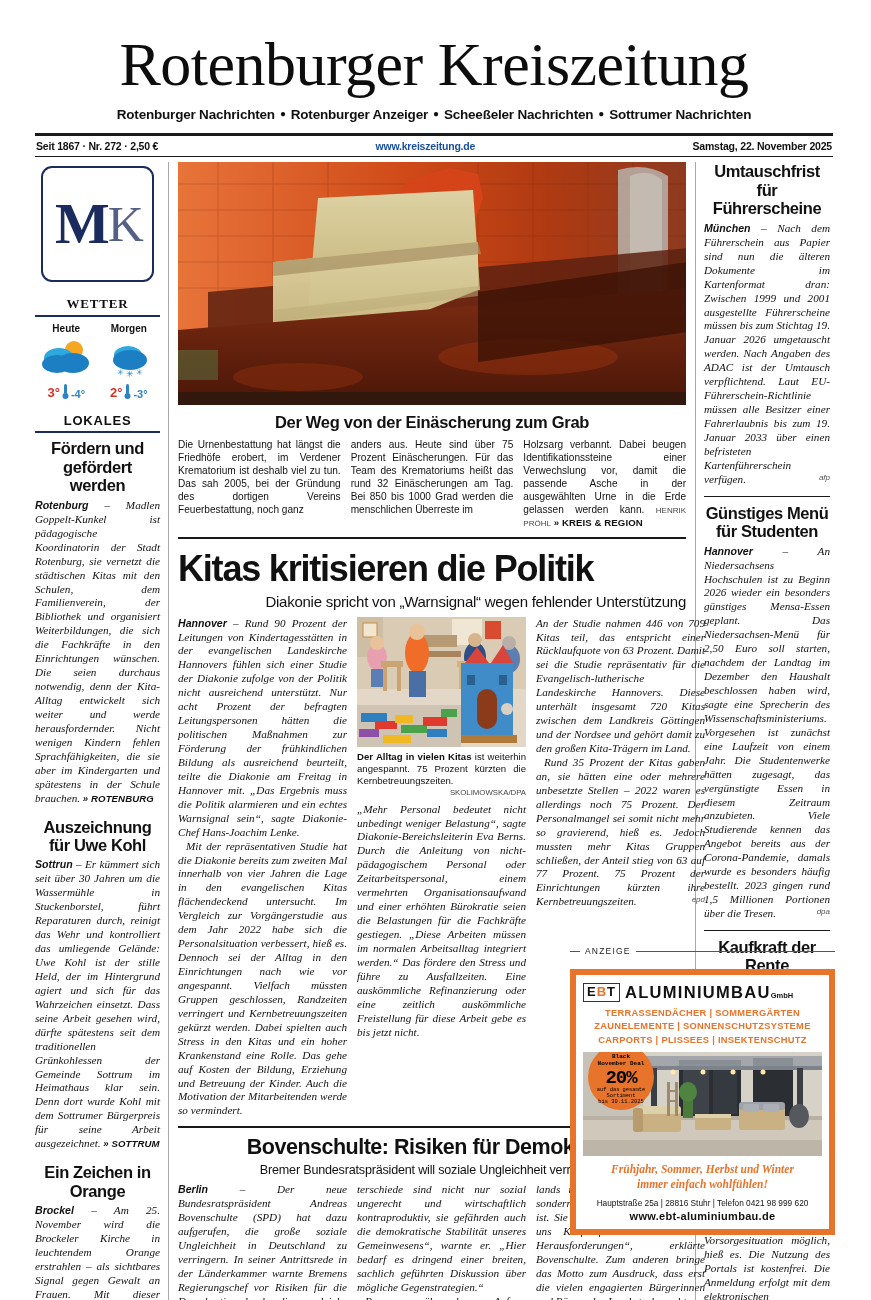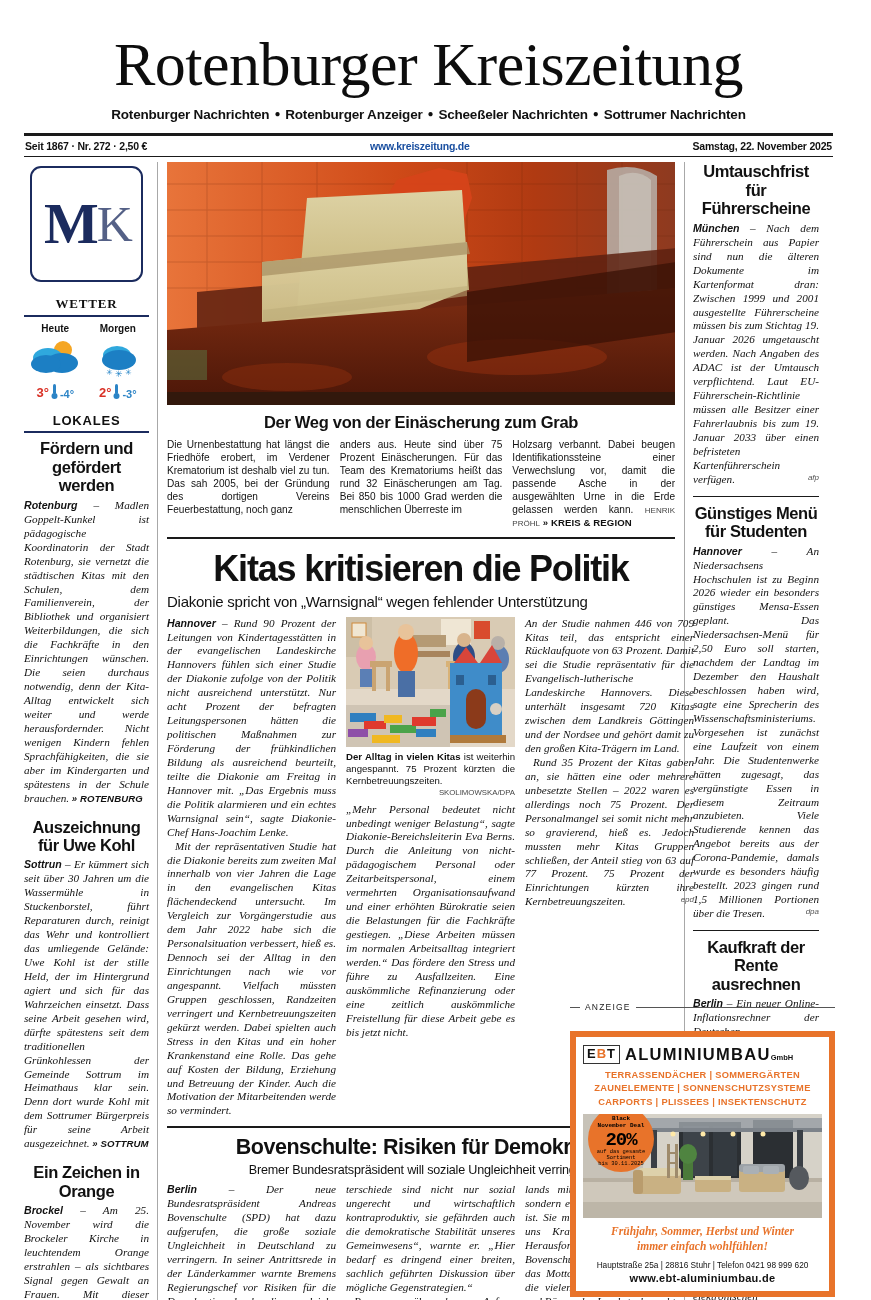--- a/index.html
+++ b/index.html
@@ -3,21 +3,21 @@
 <meta charset="utf-8">
 <style>
   * { box-sizing: border-box; margin: 0; padding: 0; }
   body {
     width: 871px; height: 1300px;
     background: #ffffff;
     font-family: "Liberation Serif", serif;
     color: #111;
     overflow: hidden;
   }
-  .page { width: 871px; height: 1300px; padding: 30px 38px 10px 24px; position: relative; }
+  .page { width: 871px; height: 1300px; padding: 30px 38px 10px 35px; position: relative; }
 
   
   .masthead-title {
     font-family: "Liberation Serif", serif;
     font-size: 62px; font-weight: 400; letter-spacing: -0.5px;
     text-align: center; line-height: 1.04; color: #0d0d0d;
     margin-top: 2px;
   }
   .masthead-sub {
     text-align: center; font-family: "Liberation Sans", sans-serif;
@@ -103,25 +103,25 @@
   .cap-cols { display: flex; gap: 10px; margin-top: 7px; }
   .cap-col { flex: 1; }
   .cap-text {
     font-family: "Liberation Sans", sans-serif; font-size: 10.1px; line-height: 1.28;
     text-align: justify; hyphens: auto;
   }
   .cap-rule { border-top: 2px solid #1a1a1a; margin-top: 7px; }
 
   
   .lead-head {
-    text-align: center; font-family: "Liberation Sans", sans-serif; font-weight: bold;
+    text-align: left; font-family: "Liberation Sans", sans-serif; font-weight: bold;
     font-size: 36px; letter-spacing: -1.2px; margin-top: 11px; line-height: 1.05;
   }
   .lead-sub {
-    text-align: left; font-family: "Liberation Sans", sans-serif; font-size: 15px;
+    text-align: right; font-family: "Liberation Sans", sans-serif; font-size: 15px;
     margin-top: 5px; letter-spacing: -0.25px;
   }
   .lead-body { display: flex; gap: 10px; margin-top: 7px; }
   .lead-col { width: 169px; flex: none; }
   .photo-kita { width: 100%; height: 130px; overflow: hidden; position: relative; background: #c9b8a6; }
   .kita-cap {
     font-family: "Liberation Sans", sans-serif; font-size: 9.6px; line-height: 1.25;
     margin-top: 4px; text-align: justify;
   }
   .kita-cap b { font-weight: bold; }
@@ -141,21 +141,21 @@
   .lead2-col { width: 169px; flex: none; }
 
   
   .anzeige-row { display: flex; align-items: center; gap: 5px; margin-top: 2px; }
   .anzeige-lbl {
     font-family: "Liberation Sans", sans-serif; font-size: 8.5px; letter-spacing: 1.2px;
     color: #222;
   }
   .anz-line { flex: 1; border-top: 1px solid #555; height: 0; }
   .anz-line.s { width: 10px; flex: none; }
-  .ad-box { border: 6px solid #e8732a; margin-top: 19px; background: #fff; padding: 8px 7px 7px 7px; }
+  .ad-box { border: 6px solid #e8732a; margin-top: 13px; background: #fff; padding: 8px 7px 7px 7px; }
   .ad-logo-row { display: flex; align-items: center; gap: 5px; }
   .ebt-mark {
     border: 1.5px solid #333; font-family: "Liberation Sans", sans-serif; font-weight: bold;
     font-size: 13px; padding: 1px 3px; letter-spacing: 1px; line-height: 1.1;
   }
   .ebt-mark .t-orange { color: #e8732a; }
   .ad-name {
     font-family: "Liberation Sans", sans-serif; font-weight: bold; font-size: 16.5px;
     letter-spacing: 1.3px;
   }
@@ -457,21 +457,21 @@
       <div class="side-sep"></div>
 
       <div>
         <div class="side-head">Kaufkraft der Rente ausrechnen</div>
         <div class="body-text"><span class="dateline">Berlin</span> <span>–</span> <span>Ein neuer Online-Inflationsrechner der Deutschen Rentenversicherung gibt Auskunft über die künftige Kaufkraft der Ruhestandseinkünfte. Mit dem Rechner könnten Nutzer Werte der Digitalen Rentenübersicht und eigene Angaben an Inflationsraten anpassen, teilte die Deutsche Rentenversicherung Bund mit. So sei eine realistischere Einschätzung der eigenen Vorsorgesituation möglich, hieß es. Die Nutzung des Portals ist kostenfrei. Die Anmeldung erfolgt mit dem elektronischen Personalausweis und der steuerlichen Identifikationsnummer.</span> </div>
       </div>
 
     </div>
   </div>
 
-  <div style="position:absolute; left:570px; top:1000px; width:265px;">
+  <div style="position:absolute; left:570px; top:944px; width:265px;">
     <div class="anzeige-row">
       <span class="anz-line s"></span>
       <span class="anzeige-lbl">ANZEIGE</span>
       <span class="anz-line"></span>
     </div>
 
     <div class="ad-box">
       <div class="ad-logo-row">
         <span class="ebt-mark">E<span class="t-orange">B</span>T</span>
         <span class="ad-name"><span>ALUMINIUMBAU</span><span class="ad-gmbh">GmbH</span></span>

